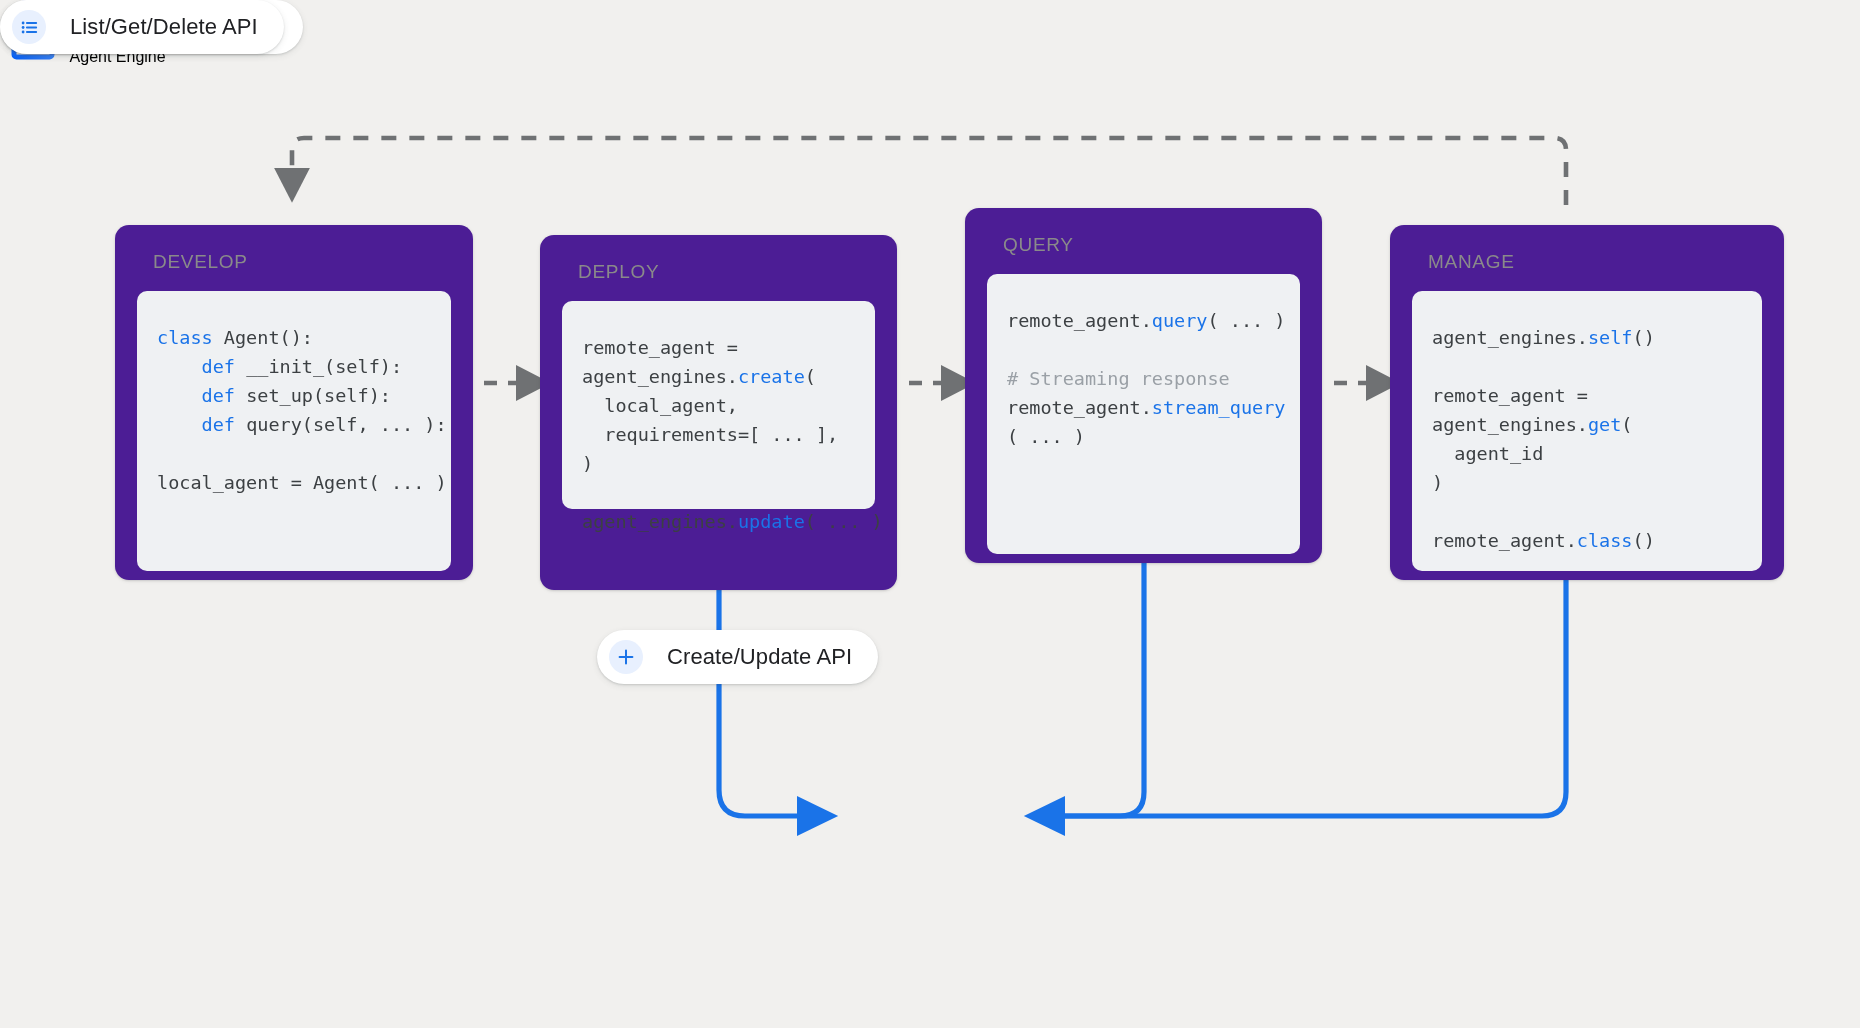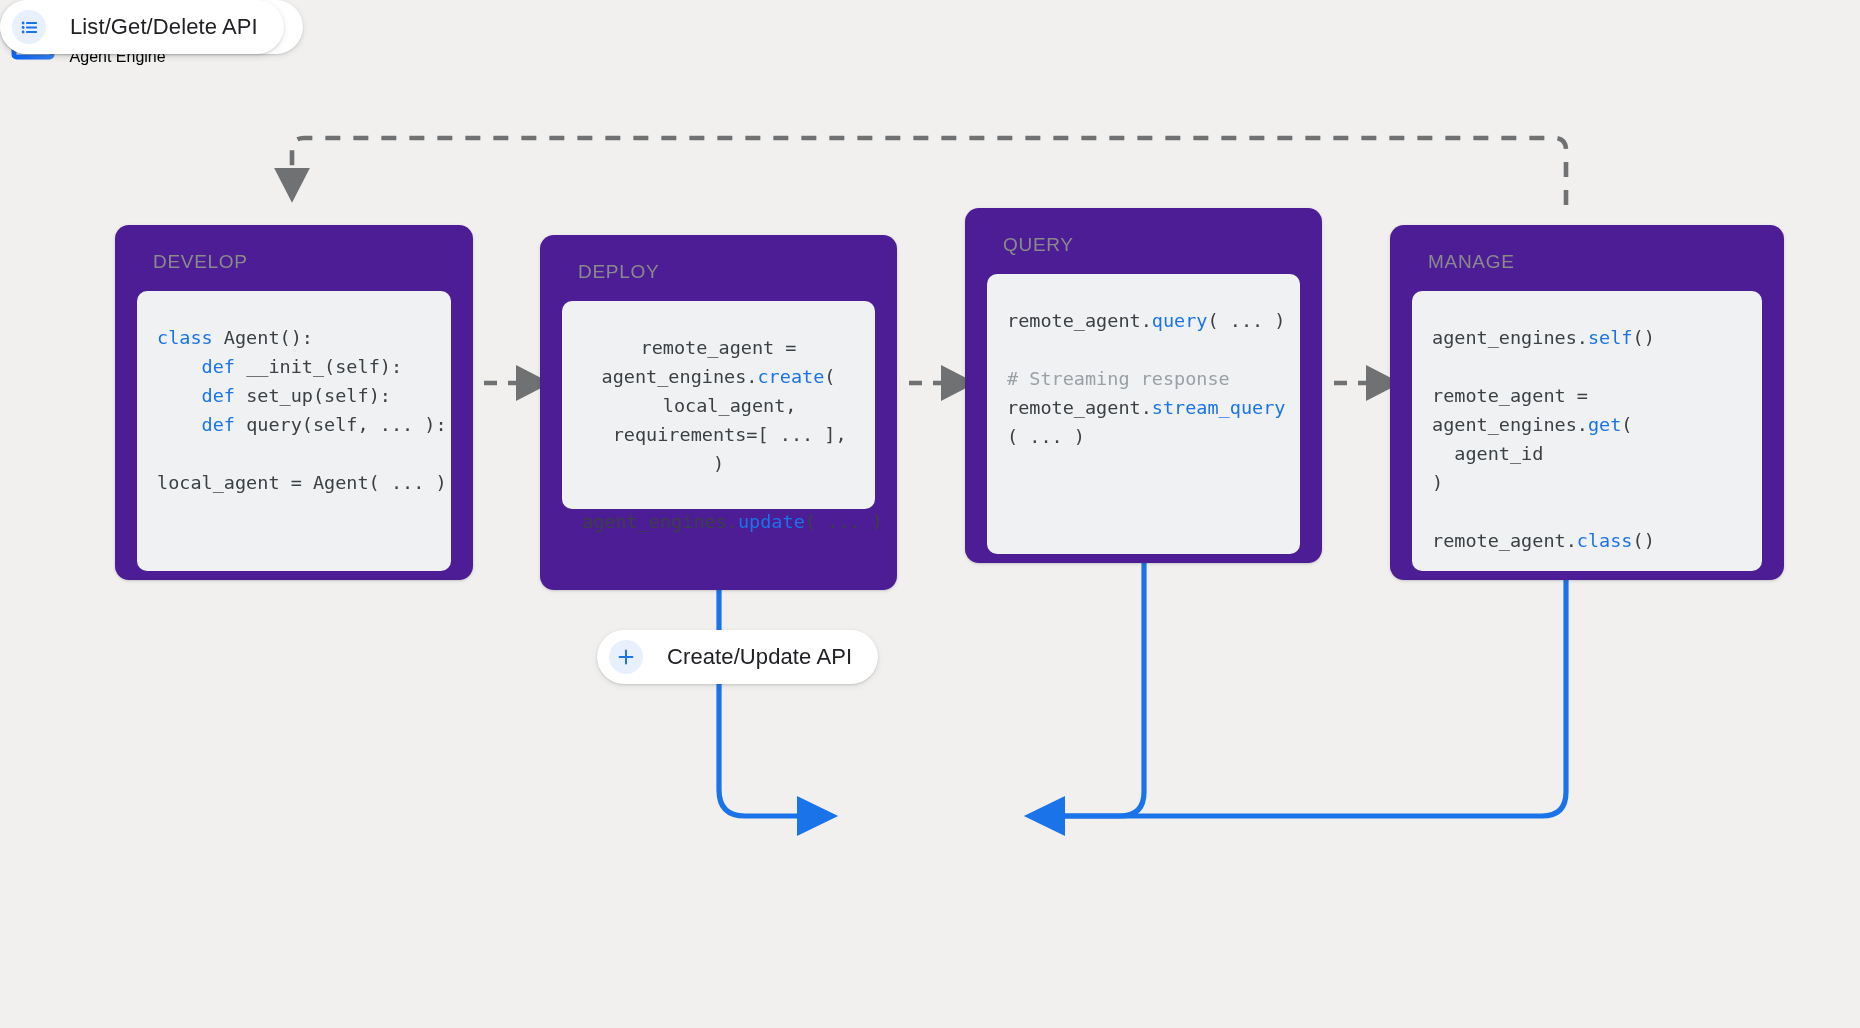--- a/index.html
+++ b/index.html
@@ -64,21 +64,21 @@
   .kw   { color: #1a73e8; }
   .fn   { color: #1a73e8; }
   .cmt  { color: #9aa0a6; text-align: center; }
 
   #card-develop { left: 115px;  top: 205px;  width: 358px; height: 355px; }
   #card-deploy  { left: 540px;  top: 215px;  width: 357px; height: 355px; }
   #card-query   { left: 965px;  top: 188px;  width: 357px; height: 355px; }
   #card-manage  { left: 1390px; top: 205px;  width: 394px; height: 355px; }
 
   #card-develop .code { height: 280px; }
-  #card-deploy  .code { height: 208px; text-align: center; }
+  #card-deploy  .code { height: 208px; }
   #card-query   .code { height: 280px; }
   #card-manage  .code { height: 280px; }
 
   
   .pill {
     position: absolute;
     z-index: 3;
     display: flex;
     align-items: center;
     gap: 24px;

